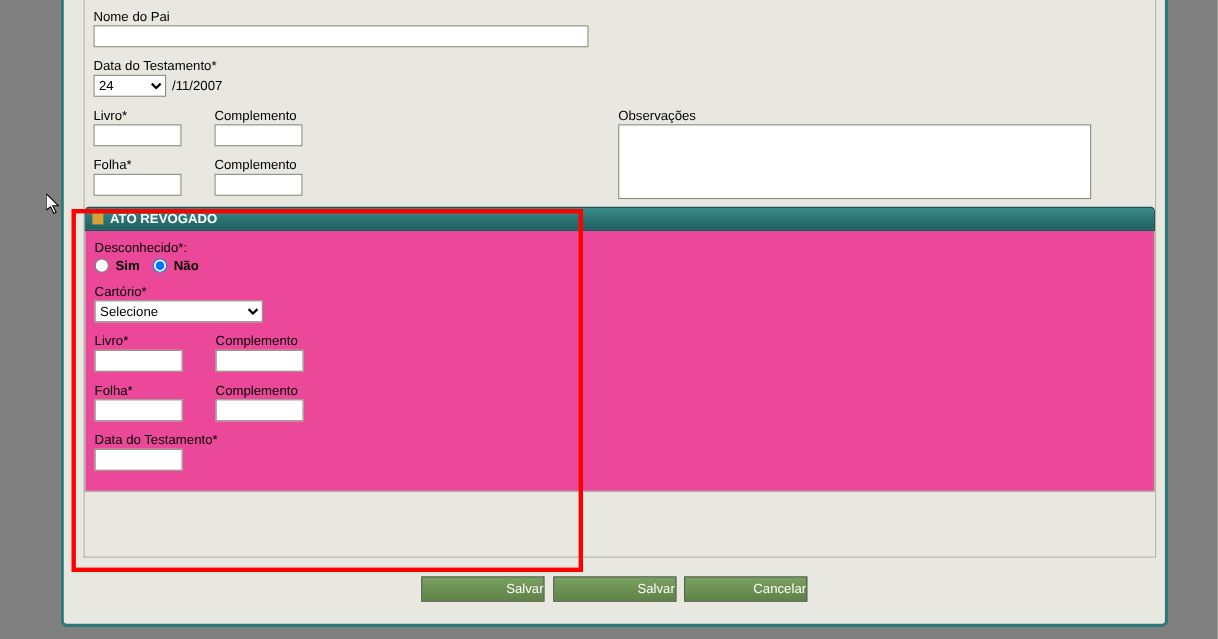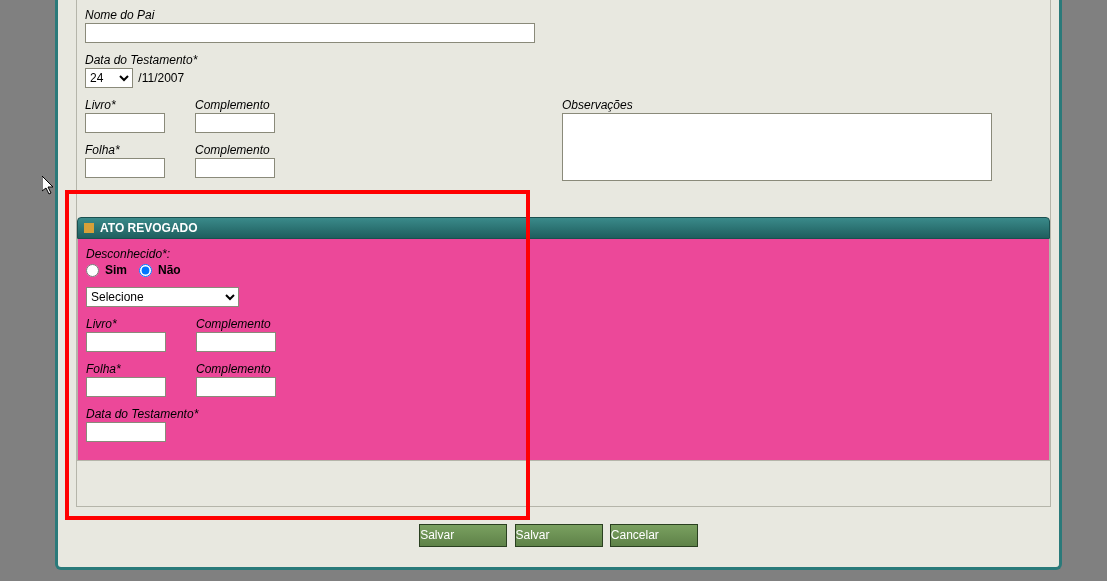--- a/index.html
+++ b/index.html
@@ -30,21 +30,21 @@
       left: 18px;
       right: 8px;
       top: 0;
       bottom: 60px;
       border: 1px solid #b5b5aa;
       border-top: none;
       background: #e8e8e0;
       padding: 8px;
     }
     .field-group { margin-bottom: 10px; }
-    .label { display: block; font-size: 12px; margin-bottom: 1px; color: #000; font-style: italic; }
+    .label { display: block; font-size: 12px; margin-bottom: 1px; color: #000; }
     input.text {
       border: 1px solid #8a8a7a;
       background: #fff;
       height: 20px;
       padding: 2px 4px;
       font-size: 12px;
     }
     select {
       border: 1px solid #8a8a7a;
       background: #fff;
@@ -95,28 +95,28 @@
     
     .button-row {
       position: absolute;
       bottom: 20px;
       left: 0;
       right: 0;
       text-align: center;
     }
     .btn {
       display: inline-block;
-      width: 88px;
+      width: 112px;
       height: 23px;
       line-height: 21px;
       background: linear-gradient(to bottom, #7aa060 0%, #5e8248 100%);
       border: 1px solid #2a4020;
       color: #fff;
       font-size: 12px;
-      text-align: left;
+      text-align: right;
       cursor: pointer;
       margin: 0 2px;
     }
     
     .cursor {
       position: absolute;
       left: 42px;
       top: 176px;
       z-index: 20;
       pointer-events: none;
@@ -132,21 +132,21 @@
 <div class="main-panel">
   <div class="inner">
 
     <div class="field-group">
       <span class="label">Nome do Pai</span>
       <input class="text" type="text" style="width: 450px;">
     </div>
 
     <div class="field-group">
       <span class="label">Data do Testamento*</span>
-      <select style="width:48px">
+      <select style="width:66px">
         <option>24</option>
       </select>
       <span style="margin-left:2px">/11/2007</span>
     </div>
 
     <div style="display:flex; justify-content:space-between;">
       <div>
         <div class="field-group" style="display:flex; gap:30px;">
           <div>
             <span class="label">Livro*</span>
@@ -167,38 +167,39 @@
             <input class="text" type="text" style="width: 80px;">
           </div>
         </div>
       </div>
       <div style="width:480px;">
         <span class="label">Observações</span>
         <textarea style="width: 430px; height: 68px;"></textarea>
       </div>
     </div>
 
-    <div style="margin-top:29px; margin-left:-8px; margin-right:-8px;">
+    <div style="margin-top:0; margin-left:-8px; margin-right:-8px;">
       <div class="section-header">
         <span class="sq"></span>
         <span>ATO REVOGADO</span>
       </div>
       <div class="section-box">
 
         <div class="field-group">
           <span class="label">Desconhecido*:</span>
           <div class="radio-row">
             <input type="radio" name="desc" style="">
             <label>Sim</label>
             <input type="radio" name="desc" checked="" style="">
             <label>Não</label>
           </div>
         </div>
 
         <div class="field-group">
+          <span class="label">Cartório*</span>
           <select style="width:153px">
             <option>Selecione</option>
           </select>
         </div>
 
         <div class="field-group" style="display:flex; gap:30px;">
           <div>
             <span class="label">Livro*</span>
             <input class="text" type="text" style="width: 80px;">
           </div>

